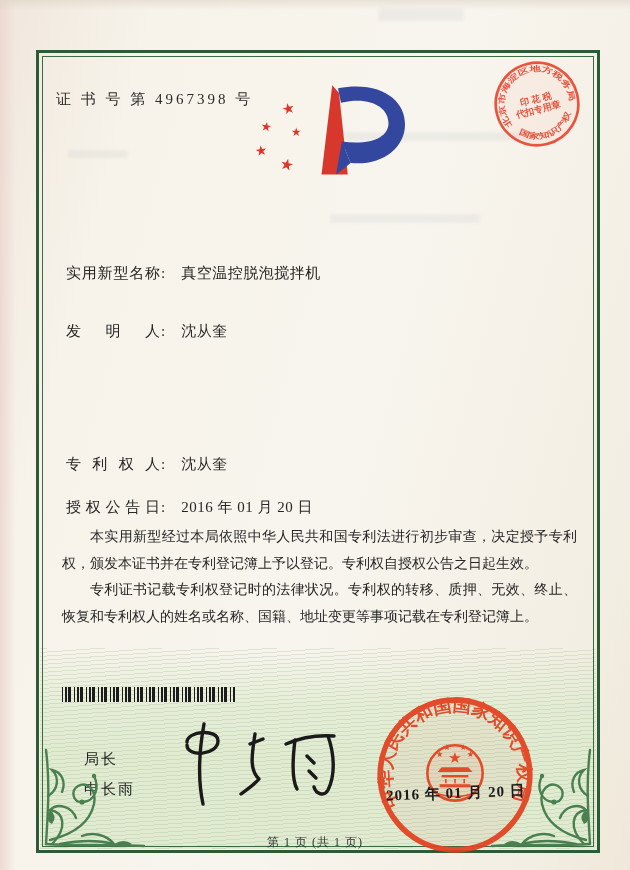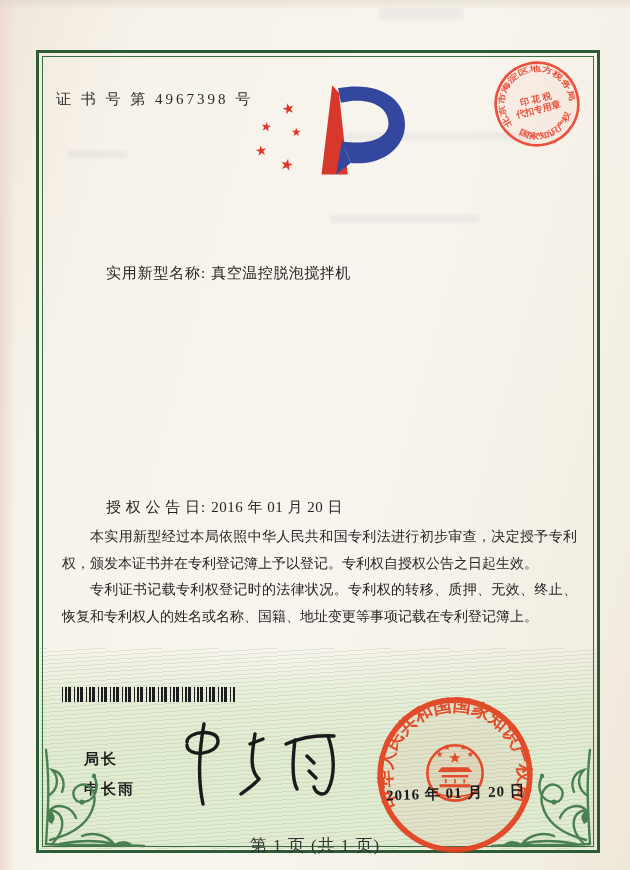--- a/index.html
+++ b/index.html
@@ -21,42 +21,42 @@
       repeating-linear-gradient(176deg,rgba(134,170,118,.22) 0 1px,rgba(0,0,0,0) 1px 4px),
       linear-gradient(180deg,rgba(224,235,209,0) 0,rgba(224,235,209,.75) 55px,#e1ebd1 110px);}
   .ghost{position:absolute;background:#89929f;opacity:.09;filter:blur(1.6px);border-radius:2px;}
 
   .cert-no{position:absolute;left:56px;top:90px;font-size:15px;letter-spacing:3px;color:#2b2b2b;font-family:Liberation Serif, serif;}
   .logo{position:absolute;left:240px;top:78px;width:165px;height:102px;}
   .title{position:absolute;left:0;right:0;top:186px;text-align:center;
     font-size:35px;font-weight:600;letter-spacing:6px;color:#1c1c1c;}
 
   .field{position:absolute;left:66px;font-size:15px;color:#262626;white-space:nowrap;}
-  .flabel{display:inline-block;width:94px;text-align:justify;text-align-last:justify;margin-left:40px;}
+  .flabel{display:inline-block;width:94px;text-align:justify;text-align-last:justify;}
   .fcolon{display:inline-block;margin:0 6px 0 1px;}
-  .fvalue{letter-spacing:.5px;}
+  .fvalue{letter-spacing:.5px;margin-left:10px;}
 
   .body-text{position:absolute;left:62px;top:524px;width:515px;
     font-size:14px;line-height:26.6px;color:#262626;}
   .body-text p{margin:0;text-indent:2em;text-align:justify;}
 
   .barcode{position:absolute;left:62px;top:687px;width:180px;height:15px;font-size:0;}
   .barcode span{display:inline-block;height:100%;background:#1c1c1c;vertical-align:top;}
 
   .signer{position:absolute;left:84px;top:744px;font-size:15px;line-height:30px;
-    letter-spacing:2px;color:#1f1f1f;font-family:"Liberation Sans","DejaVu Sans",sans-serif;font-weight:700;}
+    letter-spacing:2px;color:#1f1f1f;font-family:"Liberation Sans","DejaVu Sans",sans-serif;font-weight:400;}
   .signature{position:absolute;left:168px;top:714px;width:190px;height:100px;}
 
   .seal{position:absolute;left:373px;top:693px;width:164px;height:164px;opacity:.93;}
   .tax-stamp{position:absolute;left:489px;top:56px;width:96px;height:96px;opacity:.9;}
   .issue-date{position:absolute;left:386px;top:784px;font-size:15px;font-weight:700;
     letter-spacing:1px;color:#1b1b1b;transform:rotate(-2deg);}
 
   .footer{position:absolute;left:0;right:0;top:834px;text-align:center;
-    font-size:17px;color:#333;letter-spacing:1px;}
+    font-size:12px;color:#333;letter-spacing:1px;}
 
   .flourish{position:absolute;width:112px;height:112px;top:740px;}
   .fl-left{left:40px;}
   .fl-right{left:484px;transform:scaleX(-1);}
 </style>
 </head>
 <body>
 
 <div class="page">
   <div class="edge-left"></div>
@@ -96,20 +96,26 @@
       <text x="50" y="59" font-size="9.5" font-weight="700" text-anchor="middle">代扣专用章</text>
       <text font-size="8" font-weight="700">
         <textPath href="#taxBottom" startOffset="6" textLength="78" lengthAdjust="spacingAndGlyphs">国家知识产权局</textPath>
       </text>
     </g>
   </svg>
 
 
   <div class="field" style="top:264px">
     <span class="flabel">实用新型名称</span><span class="fcolon">:</span><span class="fvalue">真空温控脱泡搅拌机</span>
+  </div>
+  <div class="field" style="top:322px">
+    <span class="flabel">发明人</span><span class="fcolon">:</span><span class="fvalue">沈从奎</span>
+  </div>
+  <div class="field" style="top:455px">
+    <span class="flabel">专利权人</span><span class="fcolon">:</span><span class="fvalue">沈从奎</span>
   </div>
   <div class="field" style="top:498px">
     <span class="flabel">授权公告日</span><span class="fcolon">:</span><span class="fvalue">2016 年 01 月 20 日</span>
   </div>
 
   <div class="body-text">
     <p>本实用新型经过本局依照中华人民共和国专利法进行初步审查，决定授予专利权，颁发本证书并在专利登记簿上予以登记。专利权自授权公告之日起生效。</p>
     <p>专利证书记载专利权登记时的法律状况。专利权的转移、质押、无效、终止、恢复和专利权人的姓名或名称、国籍、地址变更等事项记载在专利登记簿上。</p>
   </div>
 

